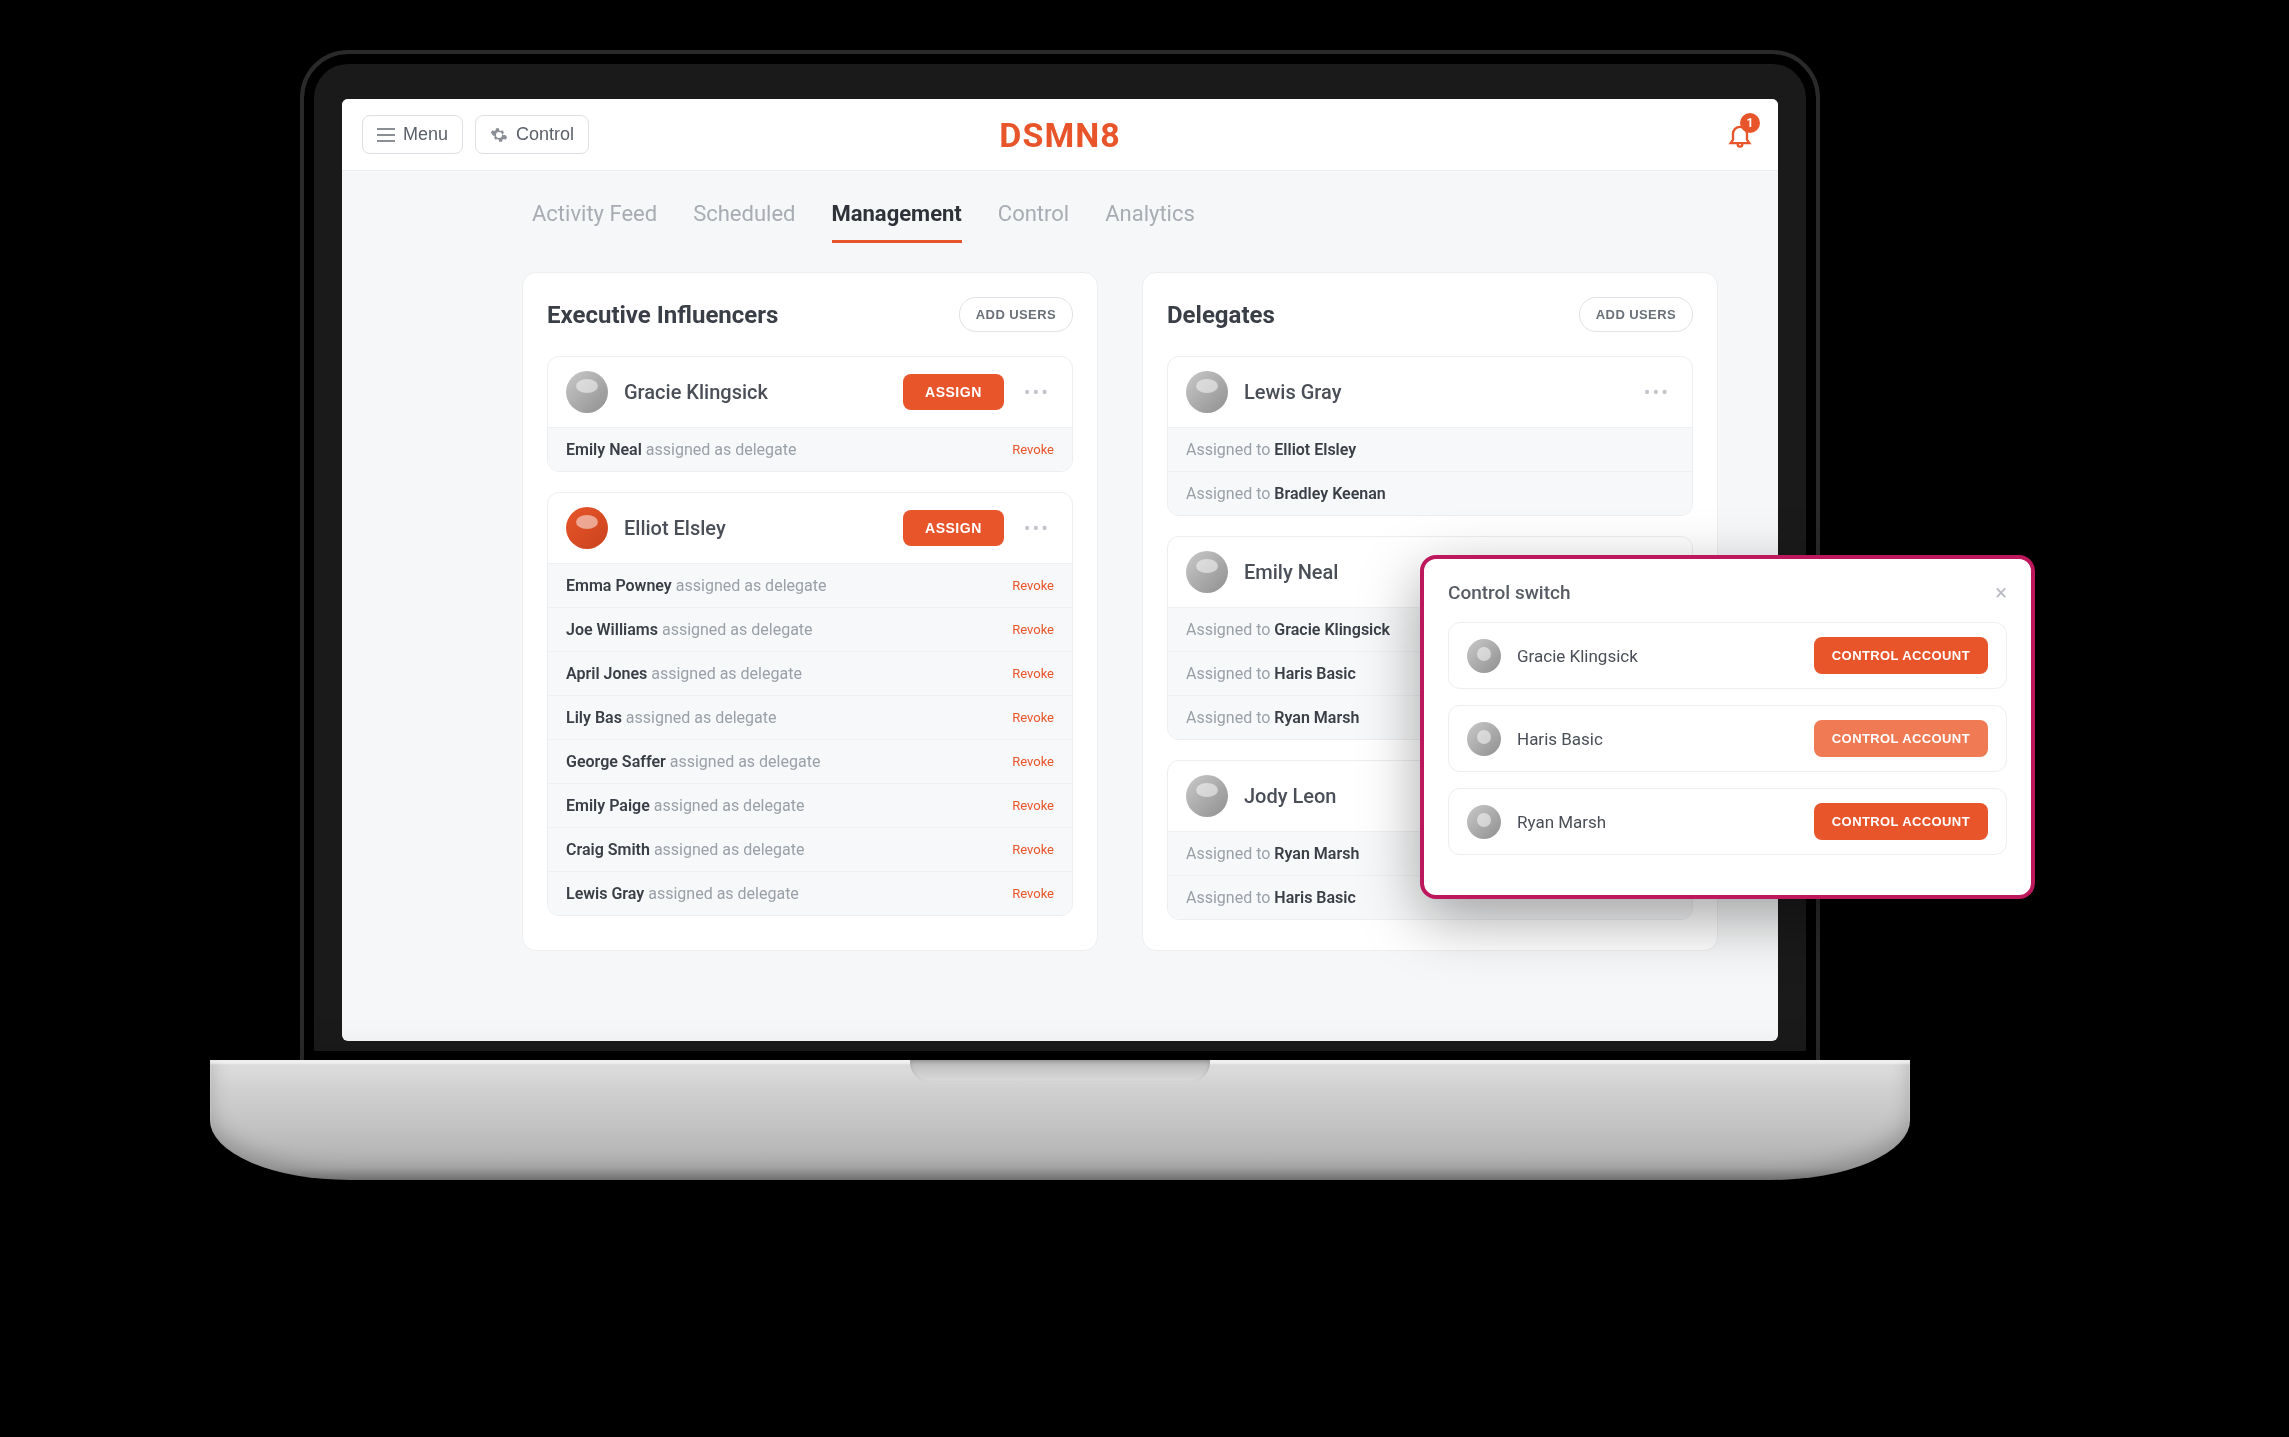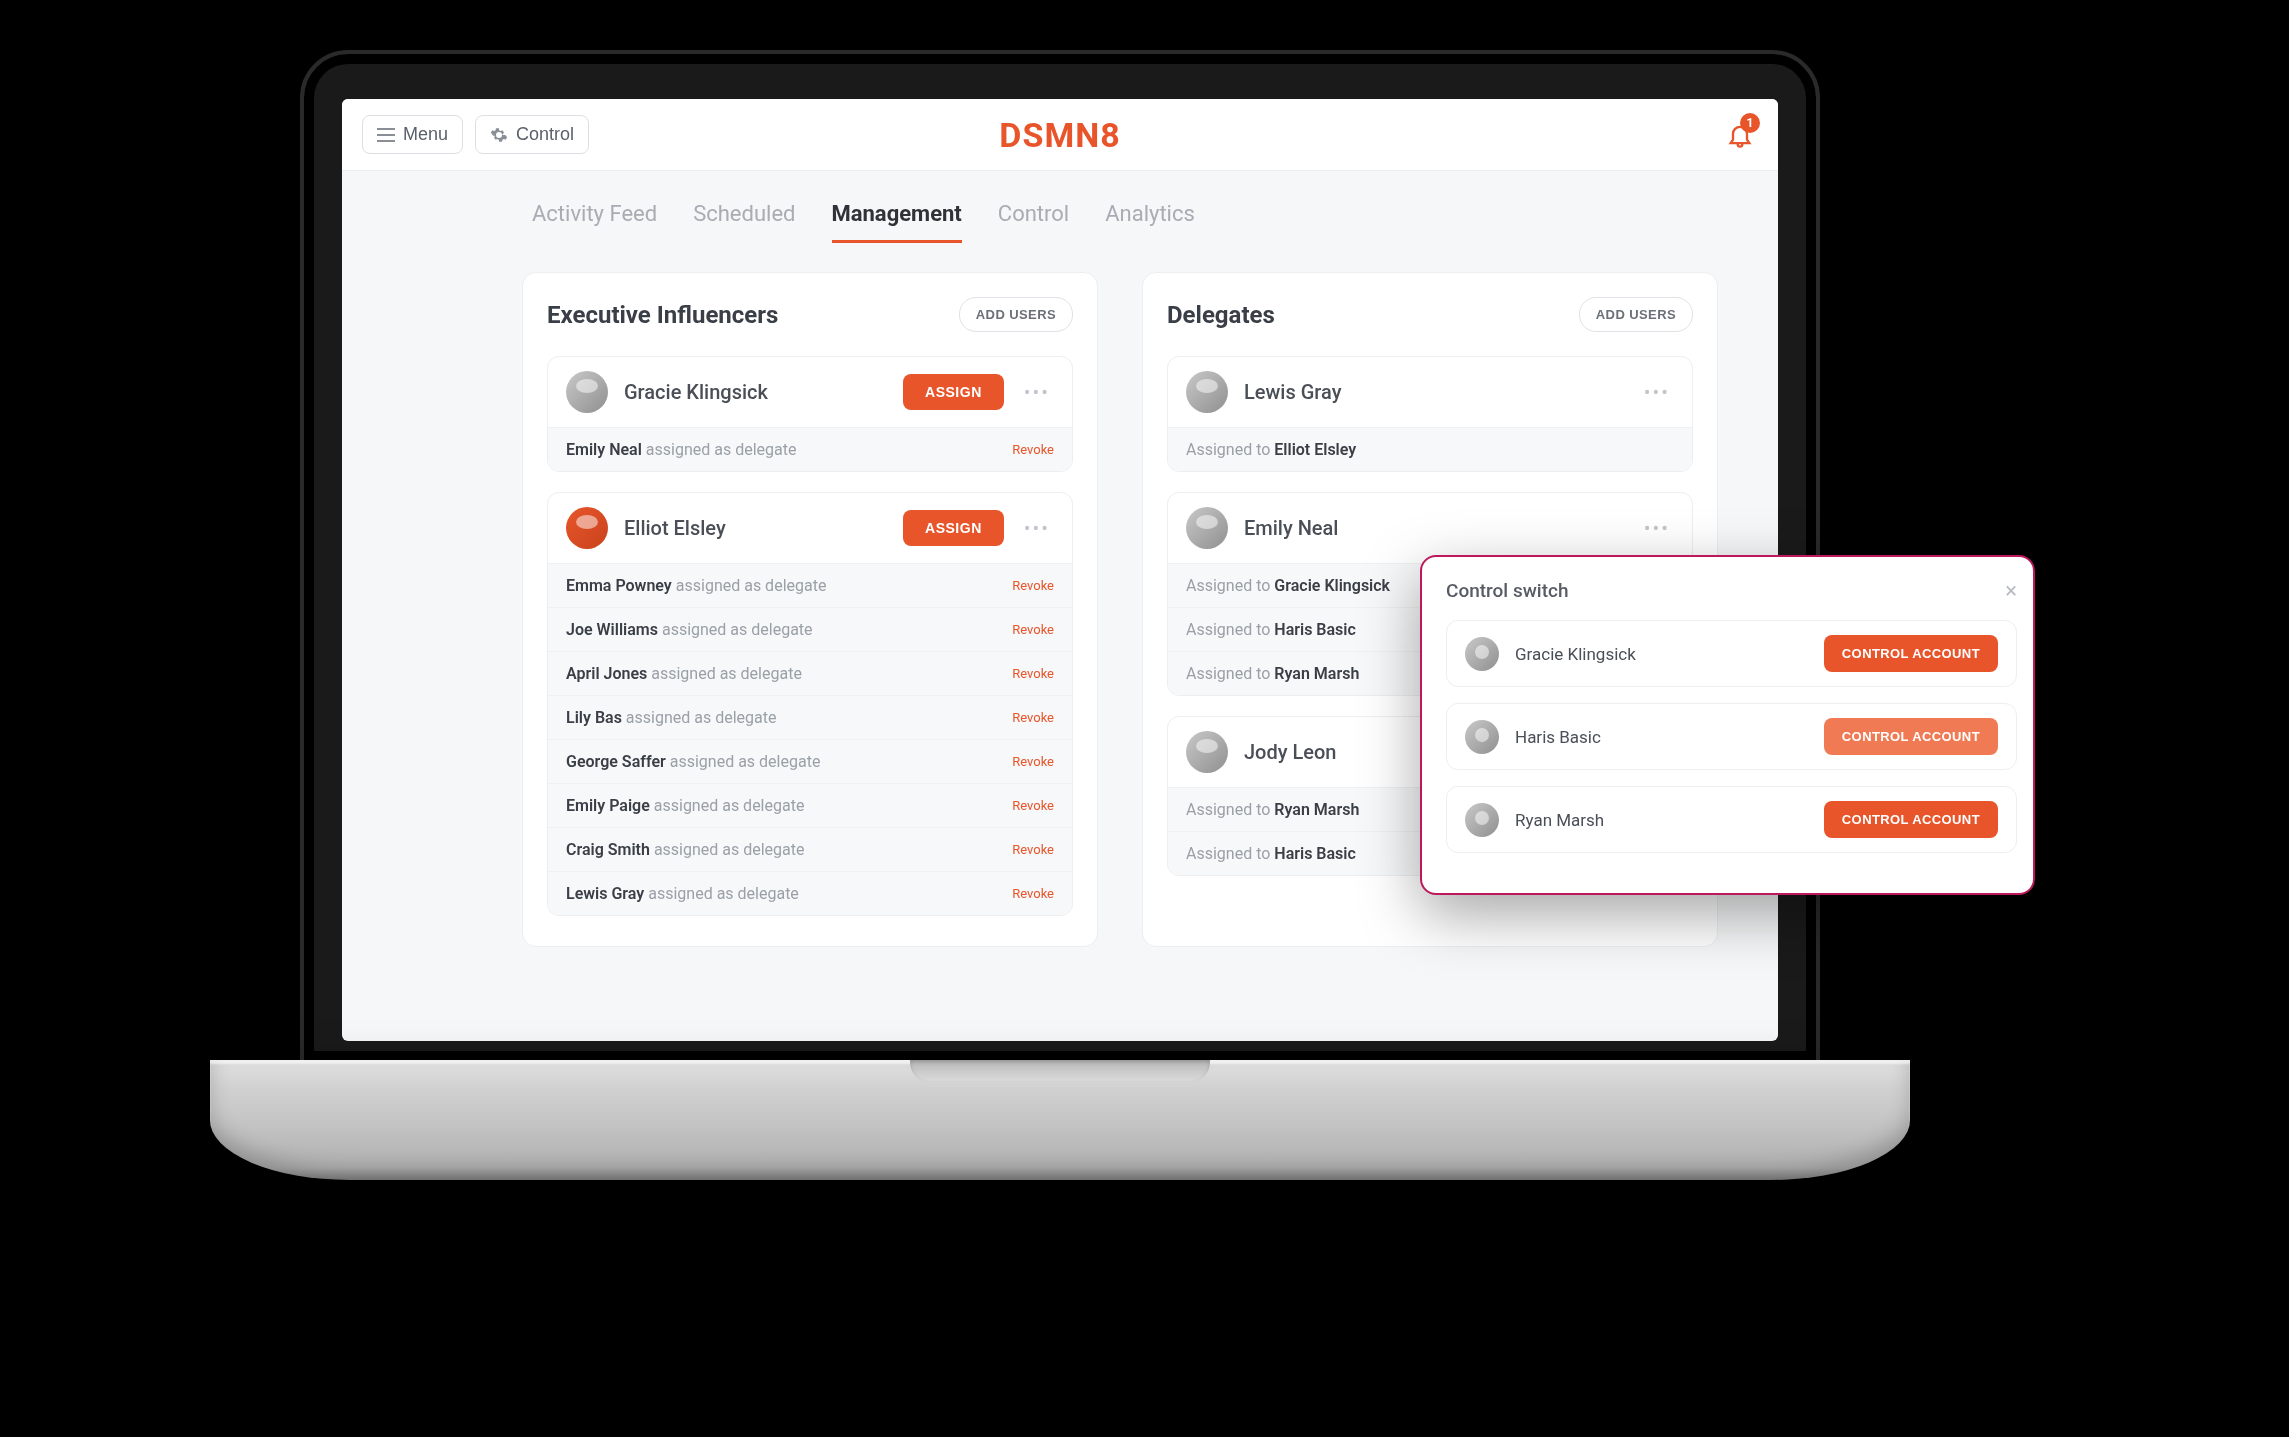--- a/index.html
+++ b/index.html
@@ -242,24 +242,24 @@
     font-size: 13px;
     cursor: pointer;
   }
   
   .popup {
     position: absolute;
     top: 555px;
     left: 1420px;
     width: 615px;
     background: #fff;
-    border: 2px solid #be185d;
+    border: 4px solid #be185d;
     border-radius: 16px;
     box-shadow: 0 20px 60px rgba(0,0,0,0.35);
-    padding: 22px 16px 24px 24px;
+    padding: 22px 24px 24px 24px;
     z-index: 50;
   }
   .popup-head {
     display: flex;
     align-items: center;
     justify-content: space-between;
     margin-bottom: 18px;
   }
   .popup-title {
     font-size: 19px;
@@ -418,20 +418,23 @@
             </div>
 
             <div class="card">
               <div class="card-head">
                 <div class="avatar"></div>
                 <div class="card-name">Lewis Gray</div>
                 <span class="dots">•••</span>
               </div>
               <div class="row">
                   <span class="row-text"><span class="row-muted">Assigned to</span> <span class="row-name">Elliot Elsley</span></span>
+                </div>
+              <div class="row">
+                  <span class="row-text"><span class="row-muted">Assigned to</span> <span class="row-name">Bradley Keenan</span></span>
                 </div>
             </div>
 
             <div class="card">
               <div class="card-head">
                 <div class="avatar"></div>
                 <div class="card-name">Emily Neal</div>
                 <span class="dots">•••</span>
               </div>
               <div class="row">

